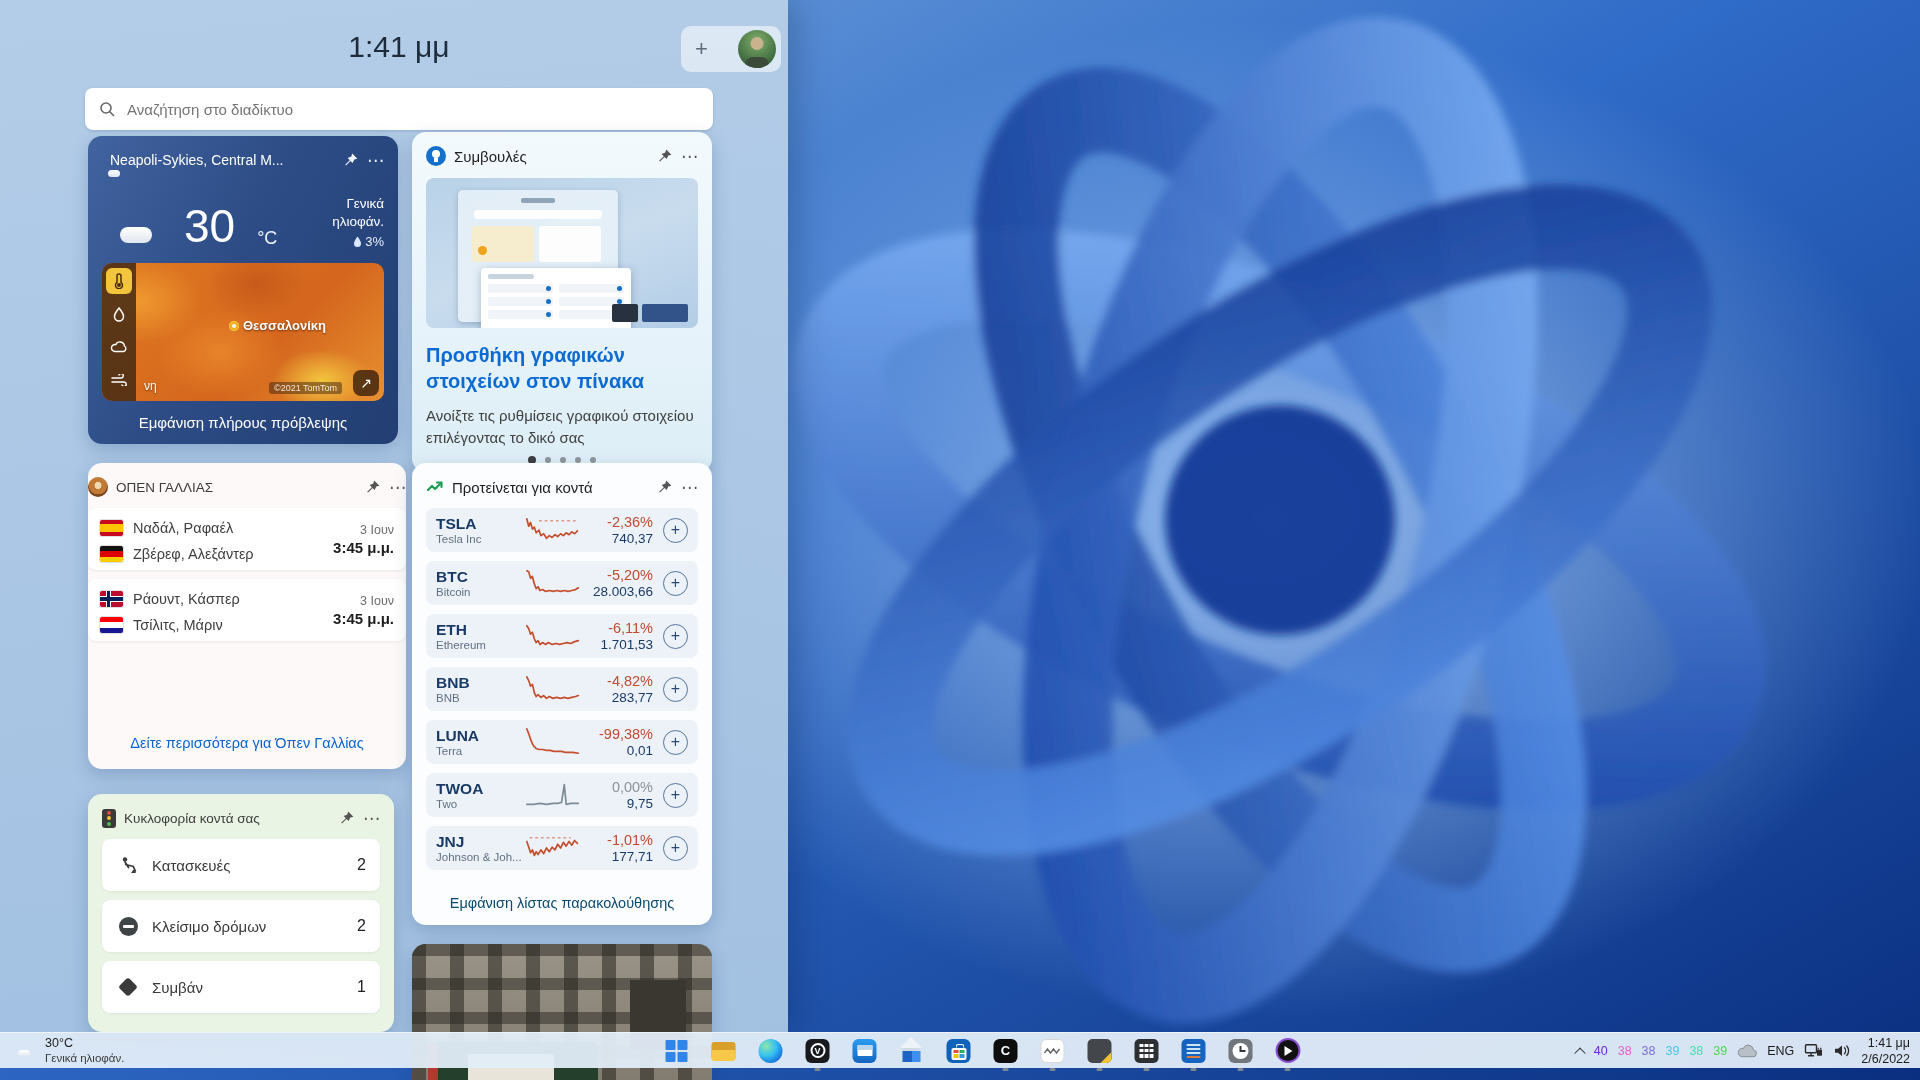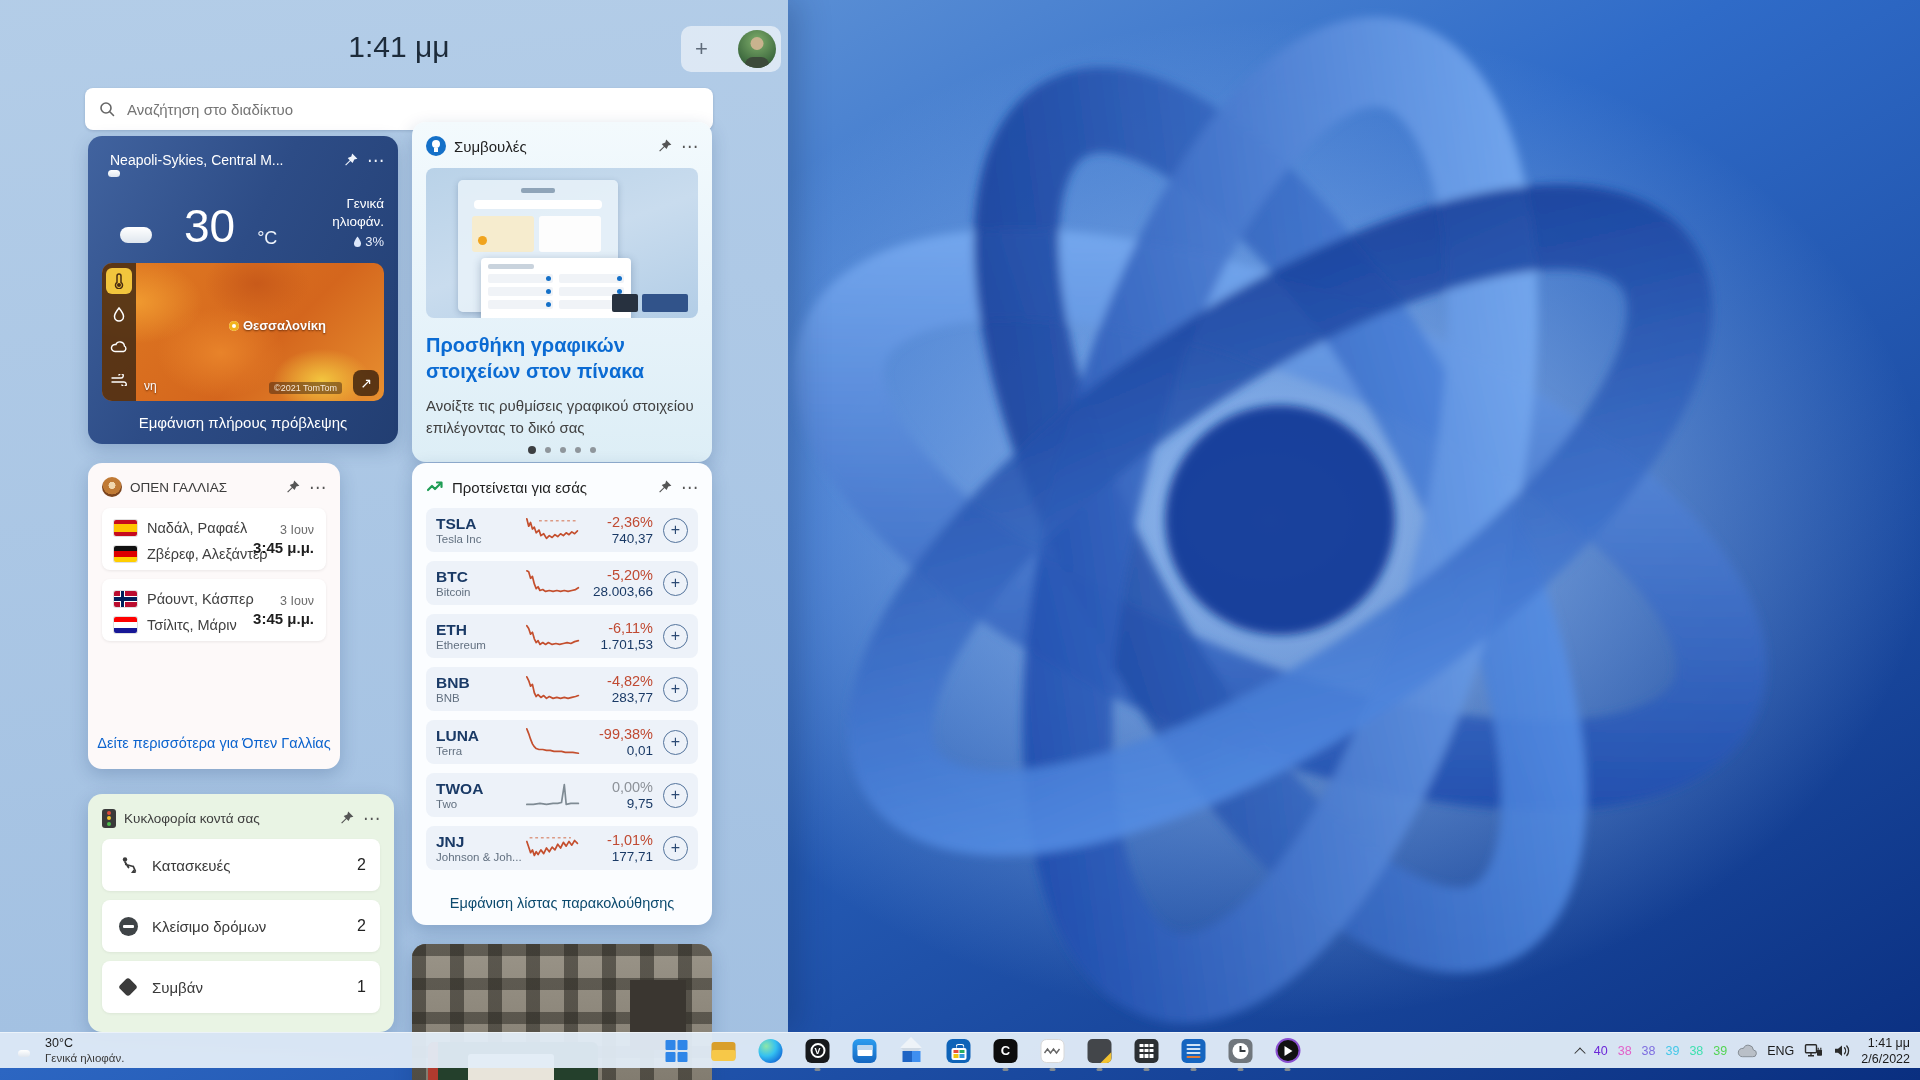--- a/index.html
+++ b/index.html
@@ -74,21 +74,21 @@
   .map-city .dot{width:10px;height:10px;border-radius:50%;background:#fff;box-shadow:inset 0 0 0 3px #f2b31c;}
   .map-city .name{font-size:13px;font-weight:bold;color:#fff;text-shadow:0 1px 2px rgba(60,20,0,.7);}
   .map-partial{position:absolute;left:42px;bottom:8px;font-size:12px;color:#fff;text-shadow:0 1px 2px rgba(60,20,0,.7);}
   .map-attrib{position:absolute;right:42px;bottom:7px;font-size:9px;color:#f7e8d8;
     background:rgba(64,36,16,.5);padding:1px 5px;border-radius:3px;}
   .map-expand{position:absolute;right:5px;bottom:5px;width:26px;height:26px;border-radius:8px;
     background:rgba(60,34,14,.82);color:#fff;display:flex;align-items:center;justify-content:center;font-size:14px;}
   .weather-foot{position:absolute;left:0;right:0;bottom:13px;text-align:center;font-size:15px;color:#fff;}
 
   
-  .tips{left:412px;top:122px;width:300px;height:340px;padding:12px 14px;
+  .tips{left:412px;top:132px;width:300px;height:340px;padding:12px 14px;
     background:linear-gradient(180deg,#f3fafd,#e7f3fa 55%,#ddeef6);}
   .bulb{width:20px;height:20px;border-radius:50%;background:#1470c8;position:relative;flex:0 0 auto;}
   .bulb::before{content:"";position:absolute;left:6px;top:4px;width:8px;height:8px;border-radius:50%;background:#fff;}
   .bulb::after{content:"";position:absolute;left:8px;top:12px;width:4px;height:4px;background:#fff;}
   .tips .w-title{font-size:15px;color:#1f1f1f;}
   .tips-img{position:relative;margin-top:10px;height:150px;border-radius:8px;overflow:hidden;
     background:linear-gradient(160deg,#b9d2e8,#c9dcee 50%,#b2cde6);}
   .mock-board{position:absolute;left:32px;top:12px;width:160px;height:132px;border-radius:5px;
     background:rgba(233,242,249,.85);box-shadow:0 2px 6px rgba(30,60,100,.25);}
   .mock-time{position:absolute;left:95px;top:20px;width:34px;height:5px;border-radius:2px;background:#8fa4b8;}
@@ -105,21 +105,21 @@
   .mock-pill::after{content:"";position:absolute;right:2px;top:2px;width:5px;height:5px;border-radius:50%;background:#1470c8;}
   .mock-photo1{position:absolute;right:10px;bottom:6px;width:46px;height:18px;background:#31538a;border-radius:2px;}
   .mock-photo2{position:absolute;right:60px;bottom:6px;width:26px;height:18px;background:#27313f;border-radius:2px;}
   .tips-headline{margin-top:14px;font-size:20px;font-weight:bold;color:#0b6bd3;line-height:1.3;}
   .tips-body{margin-top:11px;font-size:15px;color:#414141;line-height:1.45;}
   .tips-dots{position:absolute;left:0;right:0;bottom:8px;display:flex;justify-content:center;gap:9px;align-items:center;}
   .tips-dots span{width:6px;height:6px;border-radius:50%;background:#8f969c;}
   .tips-dots span.active{width:8px;height:8px;background:#3c3f42;}
 
   
-  .french{left:88px;top:463px;width:252px;height:306px;padding:12px 14px;background:#fdf9f9;}
+  .french{left:88px;top:463px;width:318px;height:306px;padding:12px 0;background:#fdf9f9;}
   .rg-logo{width:20px;height:20px;border-radius:50%;flex:0 0 auto;
     background:radial-gradient(circle at 50% 42%,#f1d7ae 0 22%,#c07a35 24% 58%,#7c451e 60% 100%);}
   .match-card{position:relative;background:#fff;border-radius:8px;box-shadow:0 1px 3px rgba(0,0,0,.08);
     padding:9px 12px;margin-top:9px;height:62px;}
   .m-row{display:flex;align-items:center;gap:10px;height:22px;}
   .m-row + .m-row{margin-top:4px;}
   .flag{width:23px;height:16px;border-radius:2px;box-shadow:0 0 0 1px rgba(0,0,0,.12);flex:0 0 auto;}
   .flag-es{background:linear-gradient(180deg,#c60b1e 0 25%,#ffc400 25% 75%,#c60b1e 75%);}
   .flag-de{background:linear-gradient(180deg,#111 0 33%,#dd0000 33% 66%,#ffce00 66%);}
   .flag-no{background-image:
@@ -484,21 +484,21 @@
         <span class="t-count">1</span>
       </div>
     </div>
 
     <div class="widget stocks">
       <div class="w-head">
         <svg width="18" height="18" viewBox="0 0 18 18">
           <path d="M2 12l4-4 3 3 6-6" fill="none" stroke="#1f9d55" stroke-width="2.2" stroke-linecap="round" stroke-linejoin="round"></path>
           <path d="M11 4.5h4.5V9" fill="none" stroke="#1f9d55" stroke-width="2.2" stroke-linecap="round" stroke-linejoin="round"></path>
         </svg>
-        <span class="w-title">Προτείνεται για εσάς</span>
+        <span class="w-title">Προτείνεται για κοντά</span>
         <svg class="w-pin" viewBox="0 0 16 16" fill="currentColor">
           <path d="M9.2 1.6L14.4 6.8l-3.1.7-1.7 3.6-2.1-2.1L3 13.6l-.8-.8 4.6-4.6-2.1-2.1 3.6-1.7z"></path>
         </svg>
         <span class="w-more">⋯</span>
       </div>
 
       <div class="srow">
         <div class="s-left">
             <div class="s-ticker">TSLA</div>
             <div class="s-name">Tesla Inc</div>

